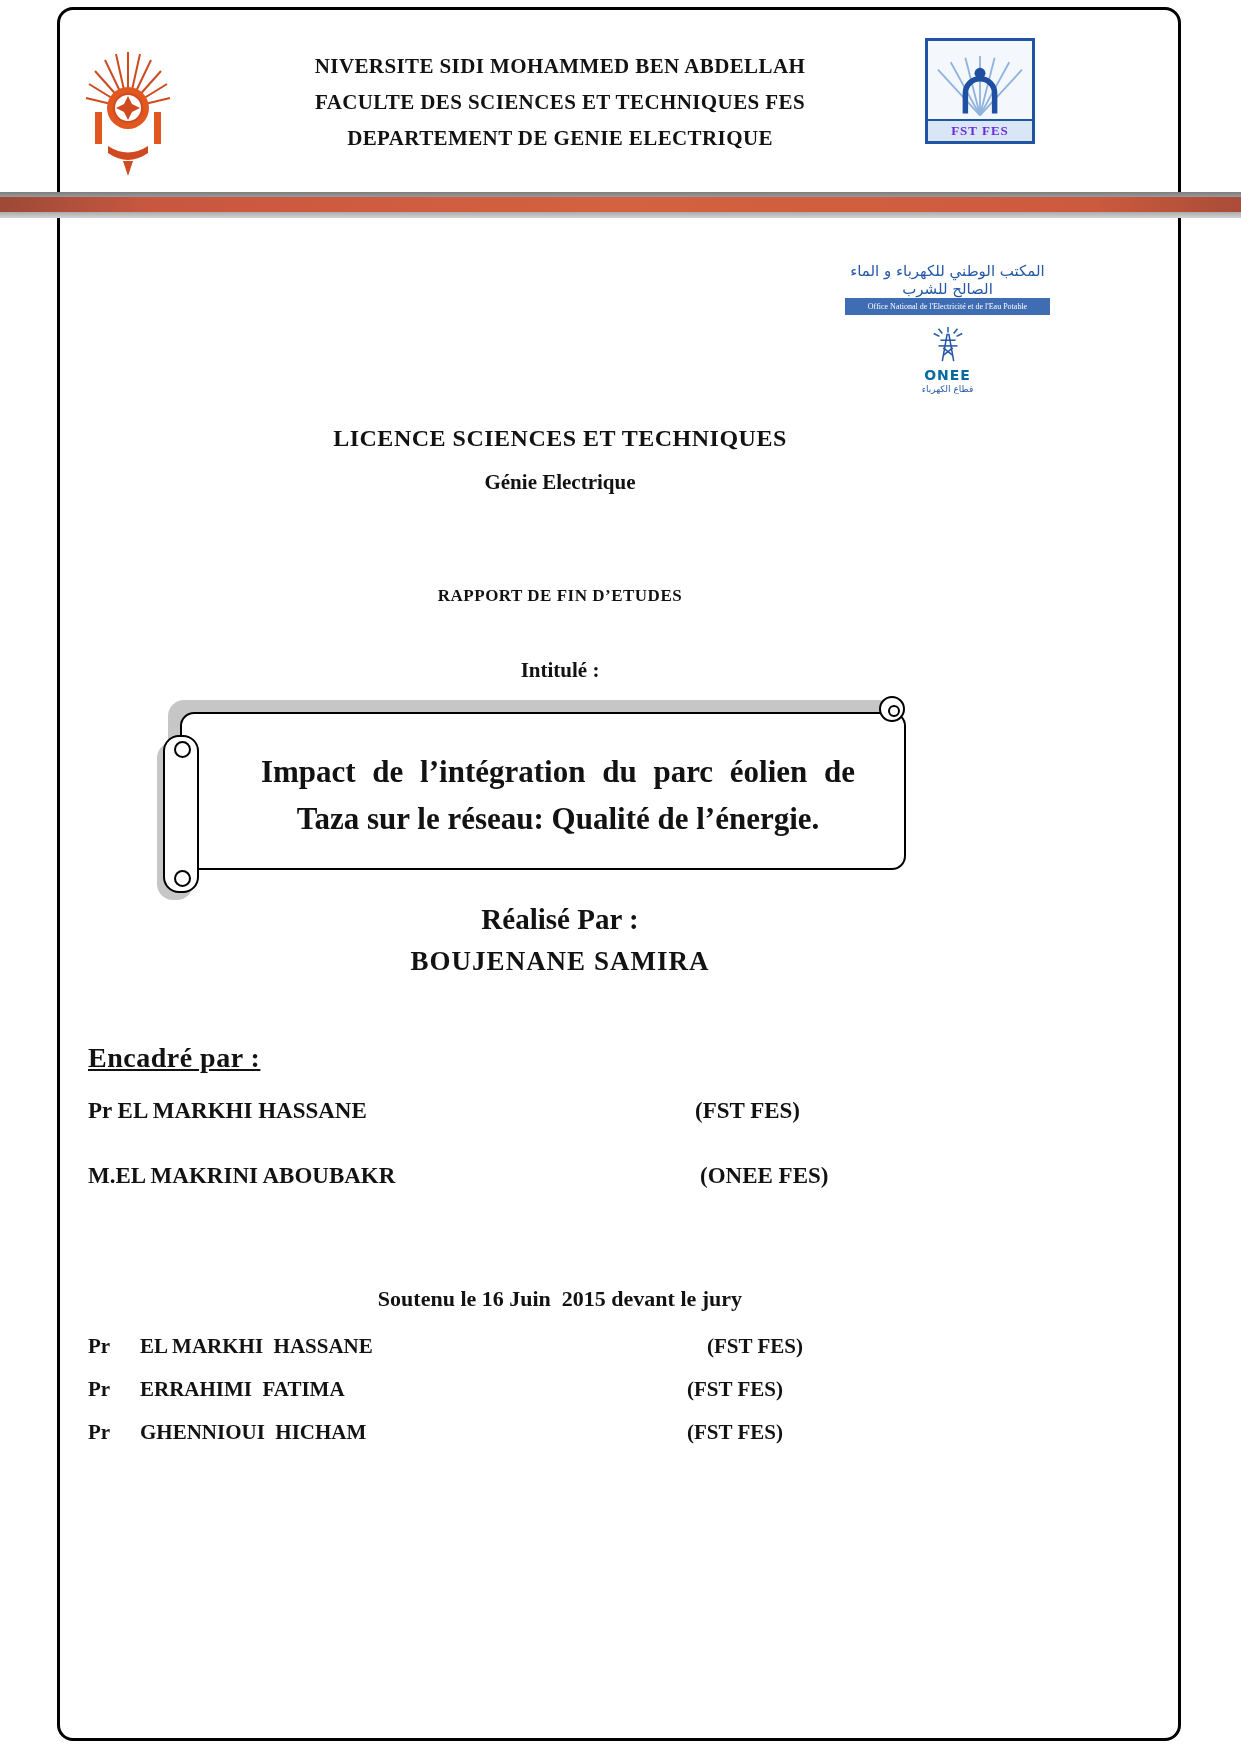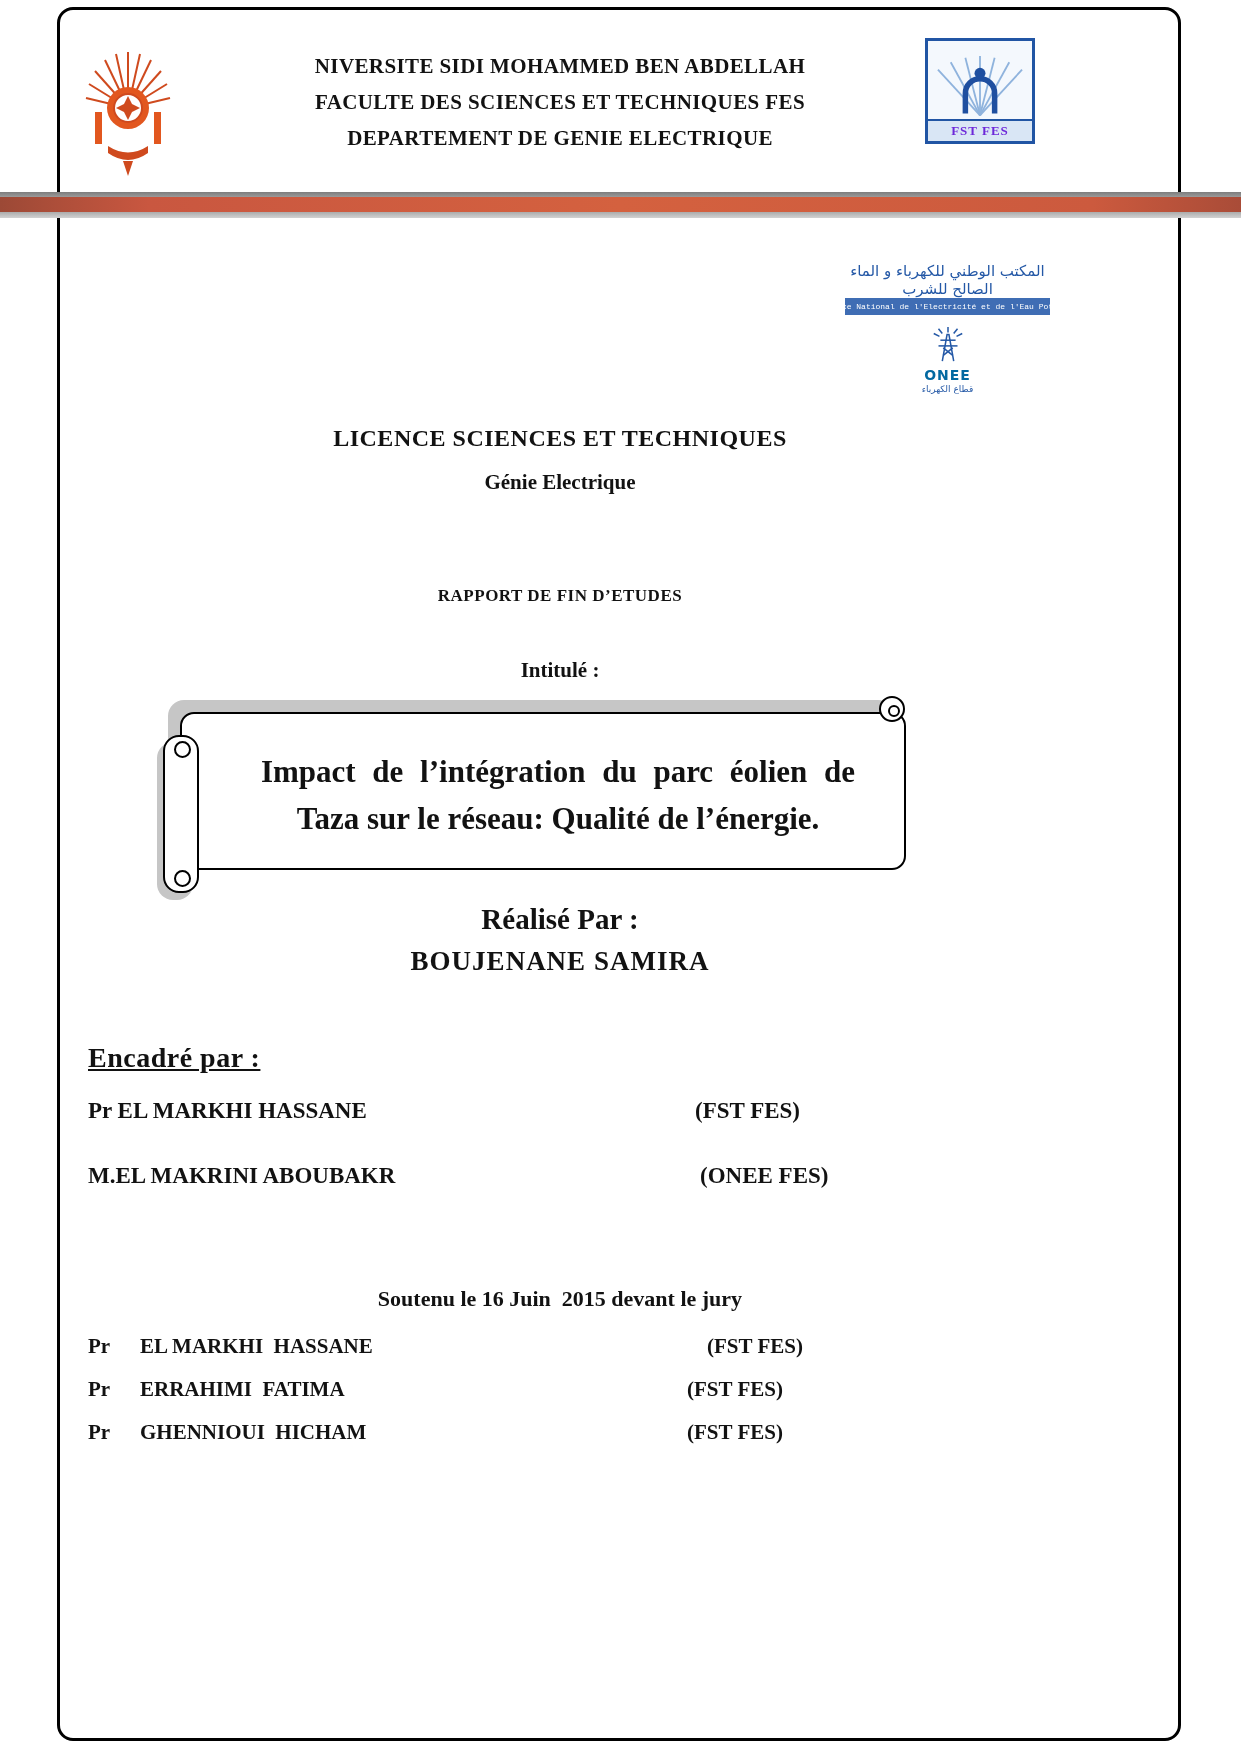--- a/index.html
+++ b/index.html
@@ -39,21 +39,21 @@
     border-top:2px solid #2155a4;
   }
 
   
   .onee-arabic {
     position:absolute; left:845px; top:262px; width:205px; z-index:3; text-align:center;
     direction:rtl; font-family:"DejaVu Sans",sans-serif; font-size:15px; color:#2458a6;
   }
   .onee-strip {
     position:absolute; left:845px; top:298px; width:205px; height:17px; z-index:3;
-    background:#3f6db4; color:#ffffff; font-family:Liberation Mono, monospace; font-size:8px;
+    background:#3f6db4; color:#ffffff; font-family:Liberation Serif, serif; font-size:8px;
     display:flex; align-items:center; justify-content:center; white-space:nowrap;
   }
   .onee-logo { position:absolute; left:845px; top:325px; width:205px; z-index:3; text-align:center; }
   .onee-name { font-family:"DejaVu Sans",sans-serif; font-weight:bold; font-size:14px; color:#0369a1; letter-spacing:1px; line-height:16px; }
   .onee-sub  { direction:rtl; font-family:"DejaVu Sans",sans-serif; font-size:9px; color:#2458a6; line-height:12px; }
 
   
   .cc { position:absolute; left:0; width:1120px; text-align:center; font-weight:bold; z-index:3; }
   .degree    { top:425px; font-size:24px; letter-spacing:0.5px; }
   .specialty { top:470px; font-size:21px; }

